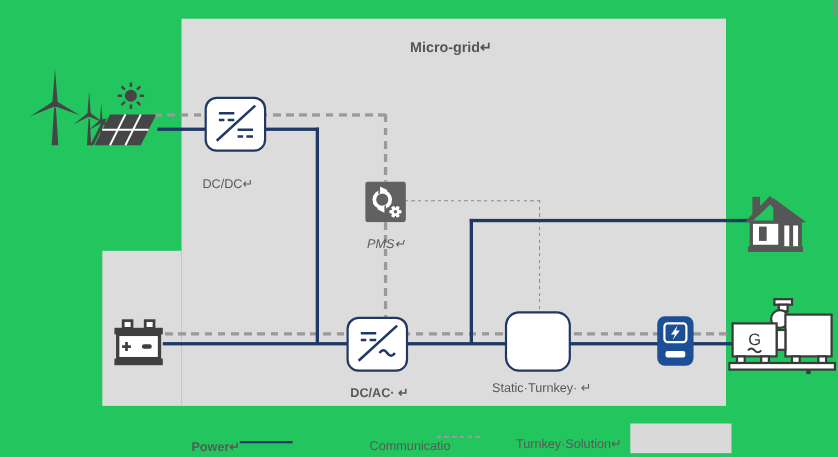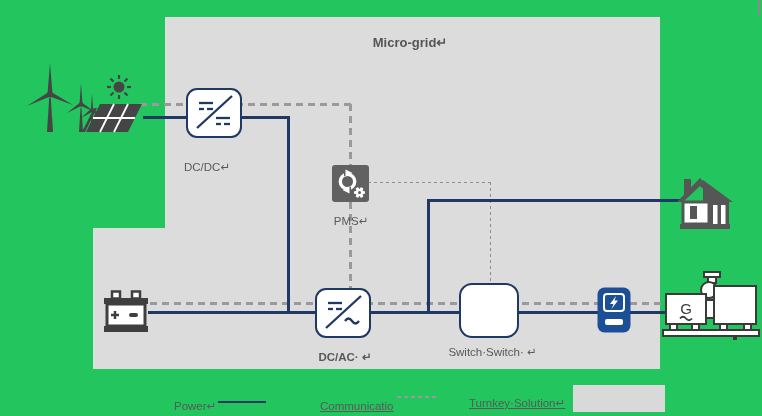--- a/index.html
+++ b/index.html
@@ -184,26 +184,26 @@
       <rect x="58" y="54" width="7" height="6"></rect>
         <rect x="82" y="54" width="7" height="6"></rect>
       <rect x="1" y="60" width="96" height="6"></rect>
     </g>
     <text x="24" y="44" text-anchor="middle" font-family="Liberation Sans, sans-serif" font-size="15" fill="#3a3a3a">G</text>
     <path d="M18 48.5 q3 -3.5 6 0 q3 3.5 6 0" stroke="#3a3a3a" stroke-width="1.8" fill="none"></path>
     <rect x="71" y="66" width="4" height="4" fill="#3a3a3a"></rect>
   </svg>
 
   <div class="lbl" style="left:184px;top:160px;width:70px;">DC/DC↵</div>
-  <div class="lbl" style="left:324px;top:214px;width:54px;text-align:center;">PMS↵</div>
+  <div class="lbl" style="left:324px;top:214px;width:54px;text-align:center;font-style:italic;">PMS↵</div>
   <div class="lbl" style="left:305px;top:350px;width:80px;text-align:center;font-weight:bold;">DC/AC· ↵</div>
-  <div class="lbl" style="left:445px;top:345px;width:95px;text-align:center;">Switch·Switch· ↵</div>
-
-  <div class="lbl" style="left:174px;top:399px;">Power↵</div>
+  <div class="lbl" style="left:445px;top:345px;width:95px;text-align:center;">Static·Turnkey· ↵</div>
+
+  <div class="lbl" style="left:174px;top:399px;font-weight:bold;">Power↵</div>
   <div class="pline-h" style="left:218px;top:401px;width:48px;height:2px;"></div>
-  <div class="lbl" style="left:320px;top:400px;text-decoration:underline;">Communicatio</div>
+  <div class="lbl" style="left:336px;top:400px;">Communicatio</div>
   <div class="cline-h" style="left:397px;top:396px;width:41px;height:1.6px;
               background:repeating-linear-gradient(90deg,#9a9a9a 0 4px,transparent 4px 7px);"></div>
-  <div class="lbl" style="left:469px;top:396px;text-decoration:underline;">Turnkey·Solution↵</div>
+  <div class="lbl" style="left:469px;top:396px;">Turnkey·Solution↵</div>
   <div class="swatch" style="left:573px;top:385px;width:92px;height:27px;"></div>
 
   <div class="caretbar" style="left:758px;top:0px;width:2px;height:15px;"></div>
 </div>
 
 </body></html>

